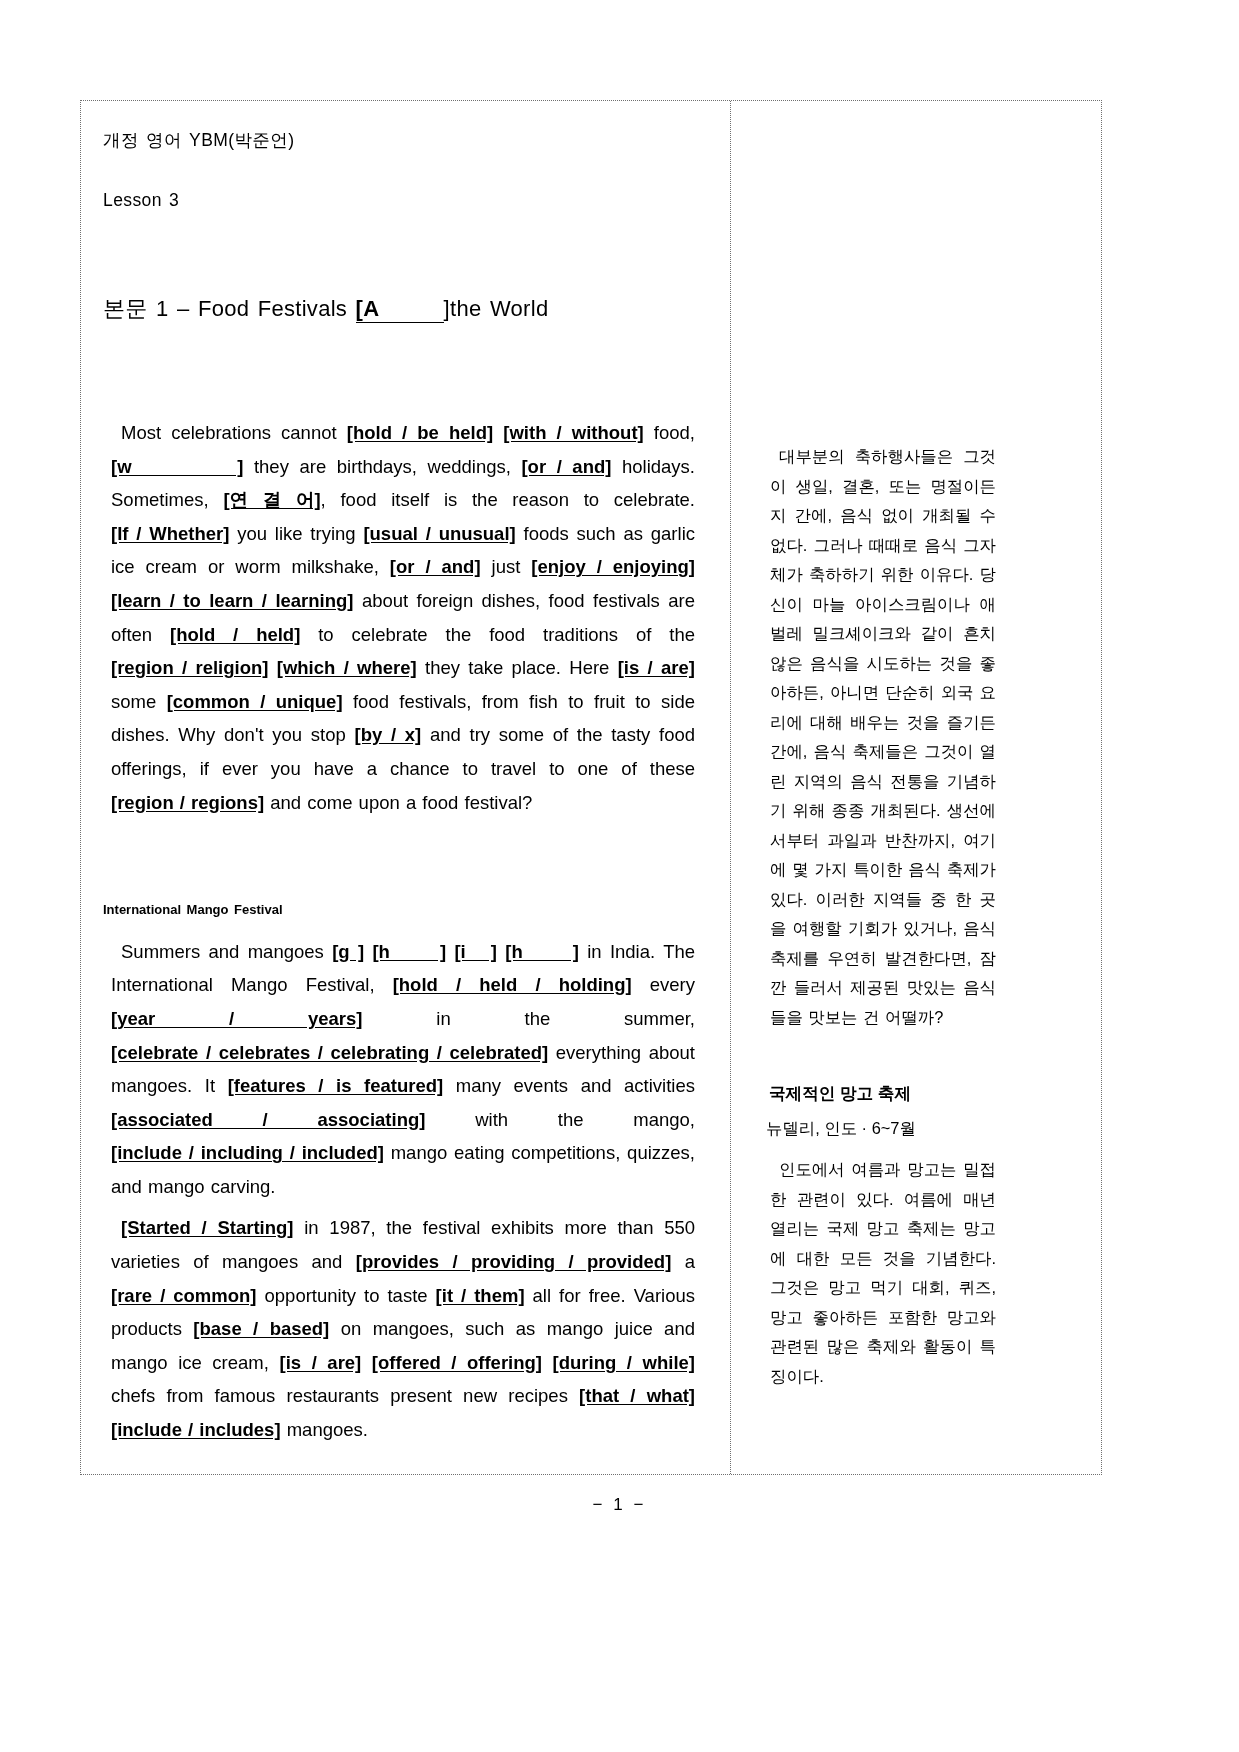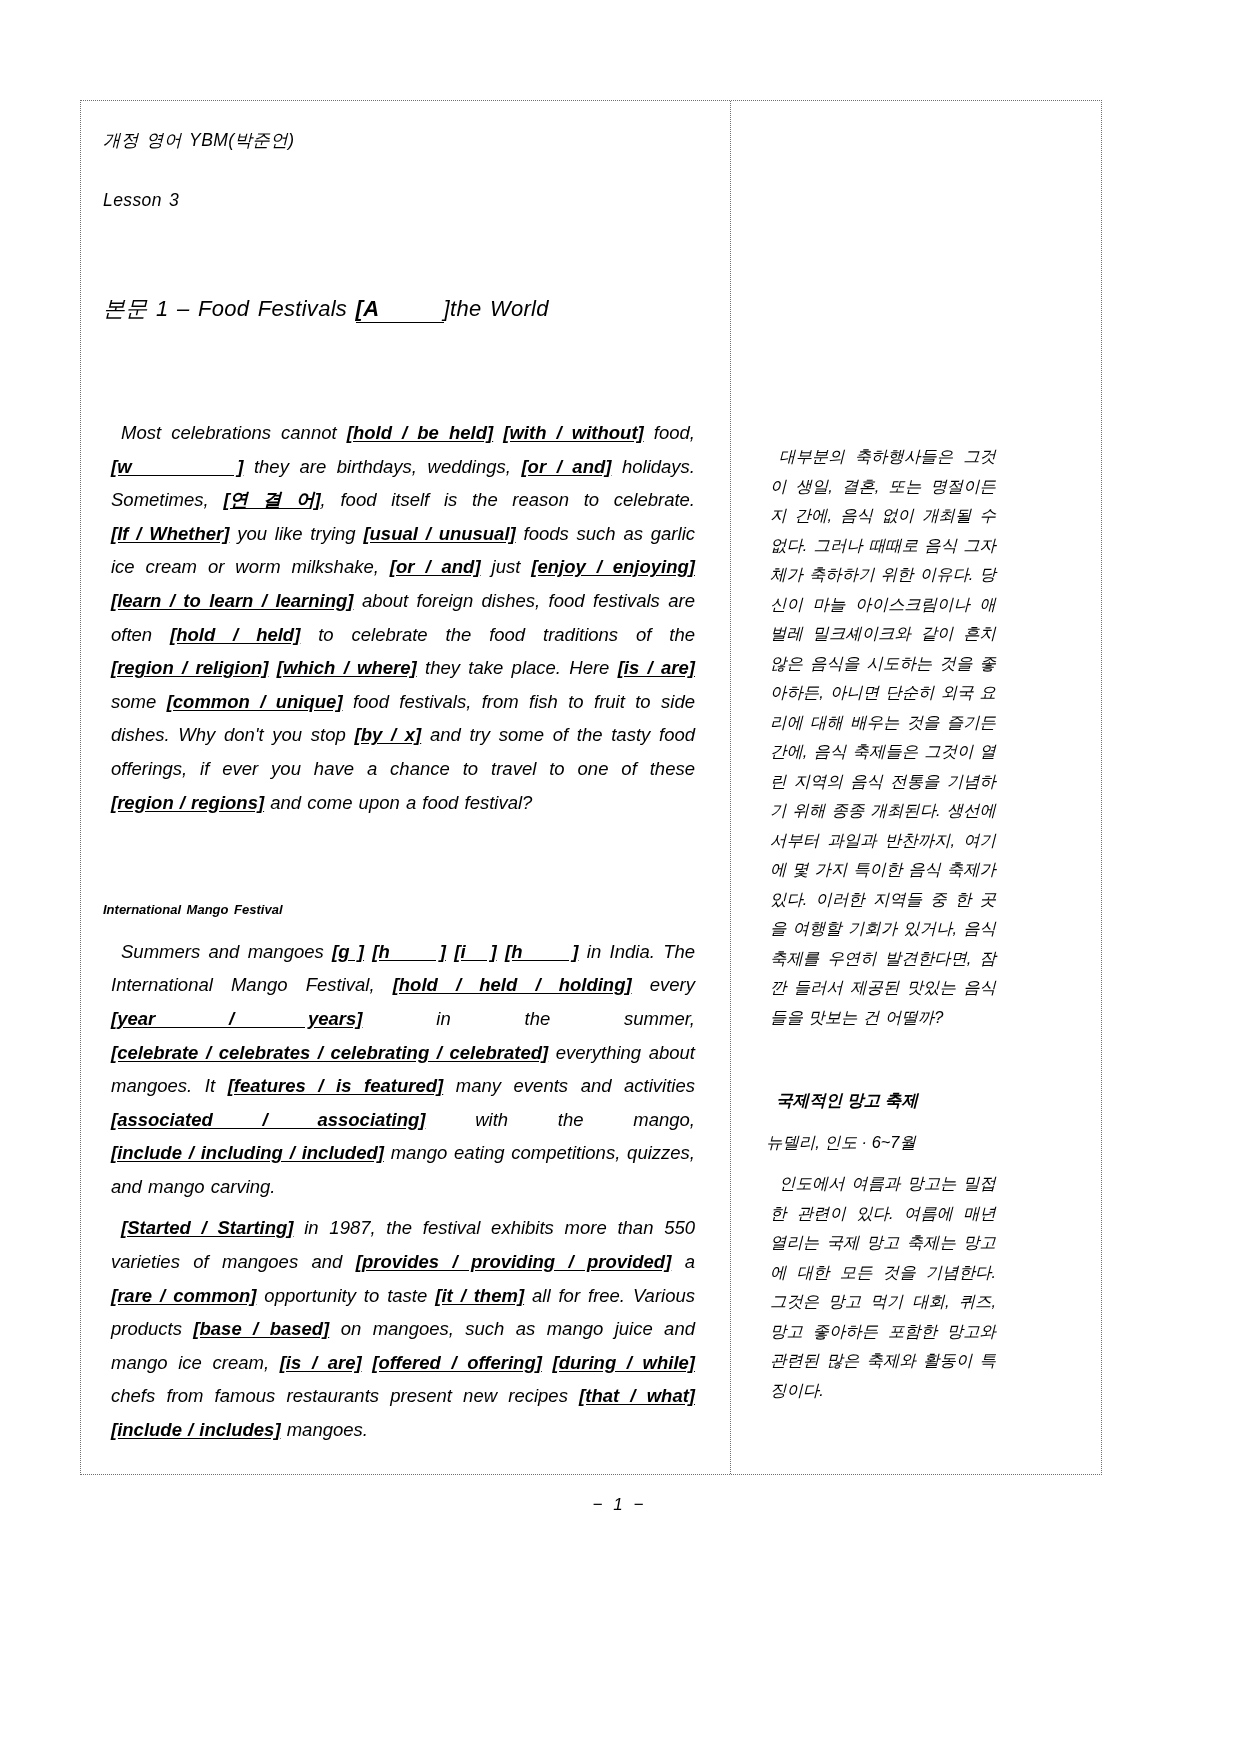--- a/index.html
+++ b/index.html
@@ -14,21 +14,20 @@
     color: #000000;
     position: relative;
     overflow: hidden;
   }
 
   .page {
     position: absolute;
     left: 0; top: 0;
     width: 1239px;
     height: 1752px;
-    font-style: italic;
   }
 
   
   .frame {
     position: absolute;
     left: 80px;
     top: 100px;
     width: 1022px;
     height: 1375px;
     border: 1px dotted #6f6f6f;
@@ -129,21 +128,21 @@
     text-align: justify;
     text-justify: inter-word;
     margin: 12px;
     word-spacing: 1px;
   }
   .kr-par.indent { text-indent: 9px; }
   .kr-head {
     font-size: 16.6px;
     font-weight: bold;
     line-height: 29.5px;
-    margin: 12px;
+    margin: 5px;
     text-indent: 6px;
   }
   .kr-sub {
     font-size: 16.4px;
     line-height: 29.5px;
     margin: 0;
     text-indent: 8px;
   }
   .kr-gap { height: 30px; }
 

